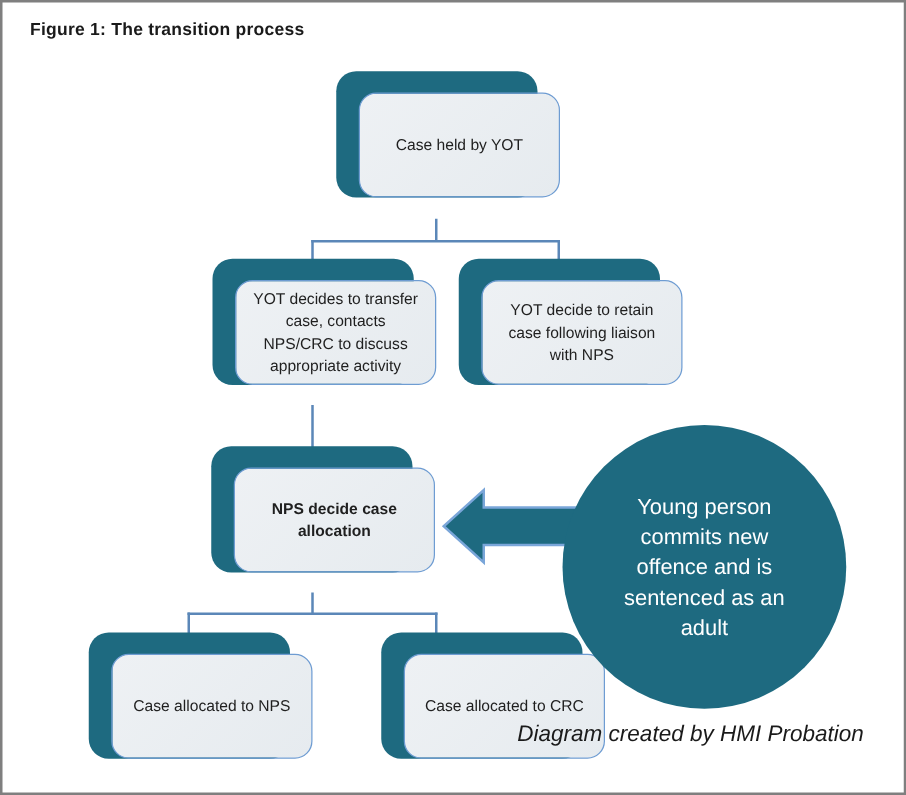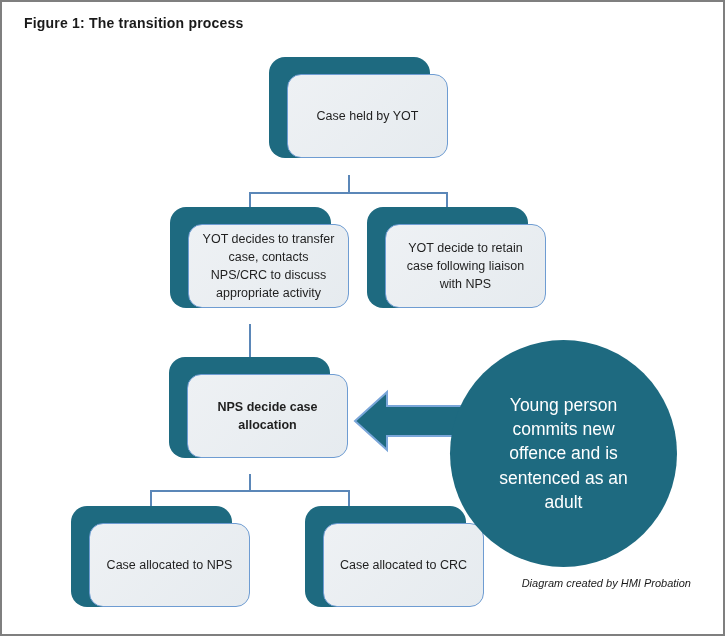--- a/index.html
+++ b/index.html
@@ -37,21 +37,21 @@
     border-radius:50%;background:#1e6a80;
     display:flex;align-items:center;justify-content:center;text-align:center;
   }
   .circle span{
     display:block;width:152px;
     color:#ffffff;font-size:17.5px;line-height:1.38;
   }
   .arrow-svg{position:absolute;left:345px;top:382px;}
   .caption{
     position:absolute;right:32px;top:575px;
-    font-style:italic;font-size:11px;color:#1a1a1a;
+    font-style:italic;font-size:18px;color:#1a1a1a;
   }
 </style>
 </head>
 <body>
 
 <div class="canvas">
 
   <div class="fig-title">Figure 1: The transition process</div>
 
   <div class="conn" style="left:346px;top:173px;width:2px;height:18px;"></div>

